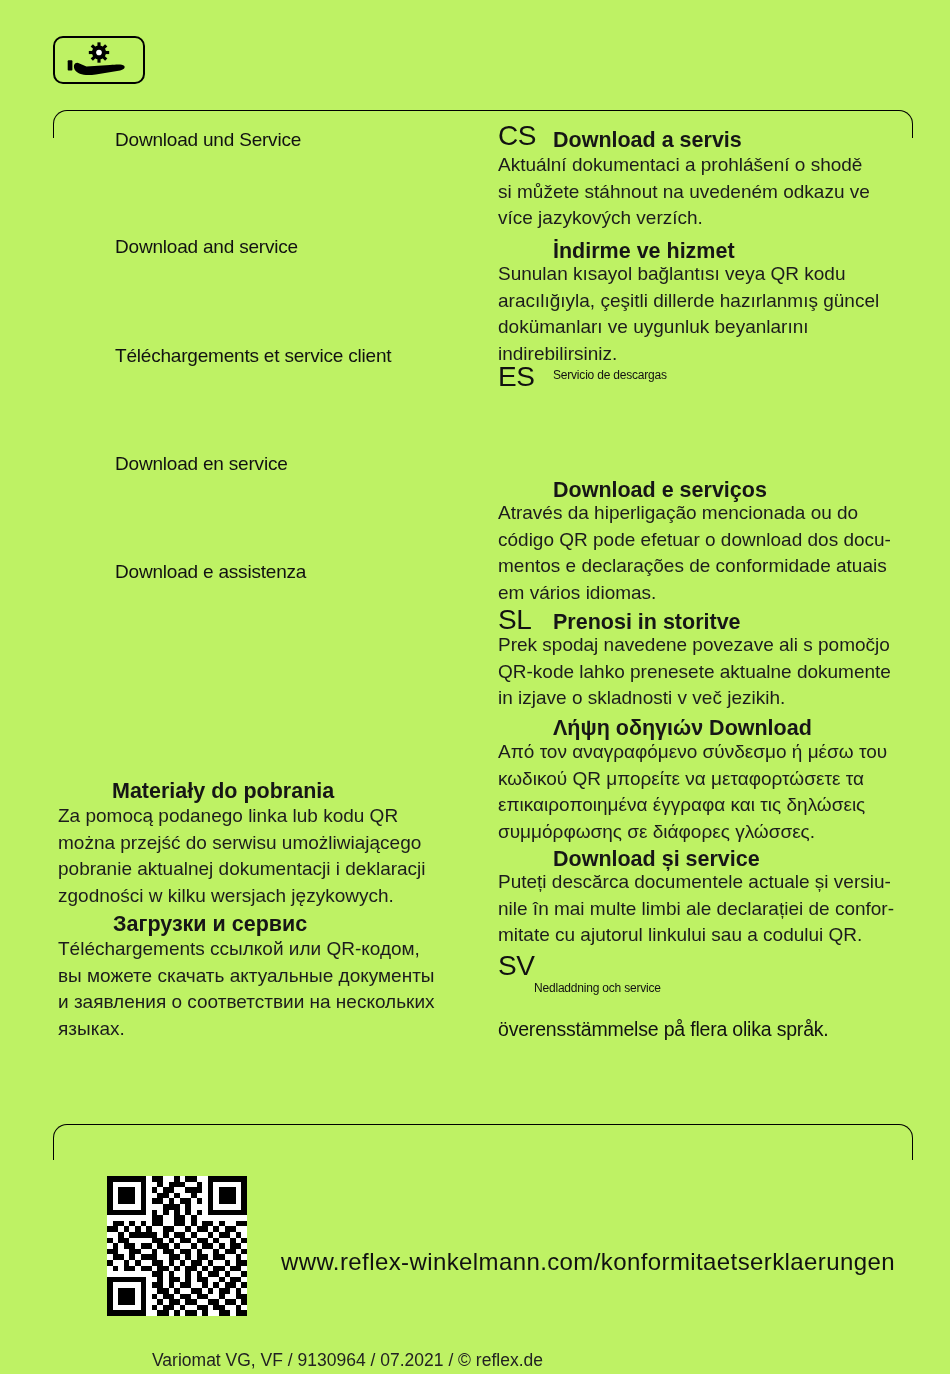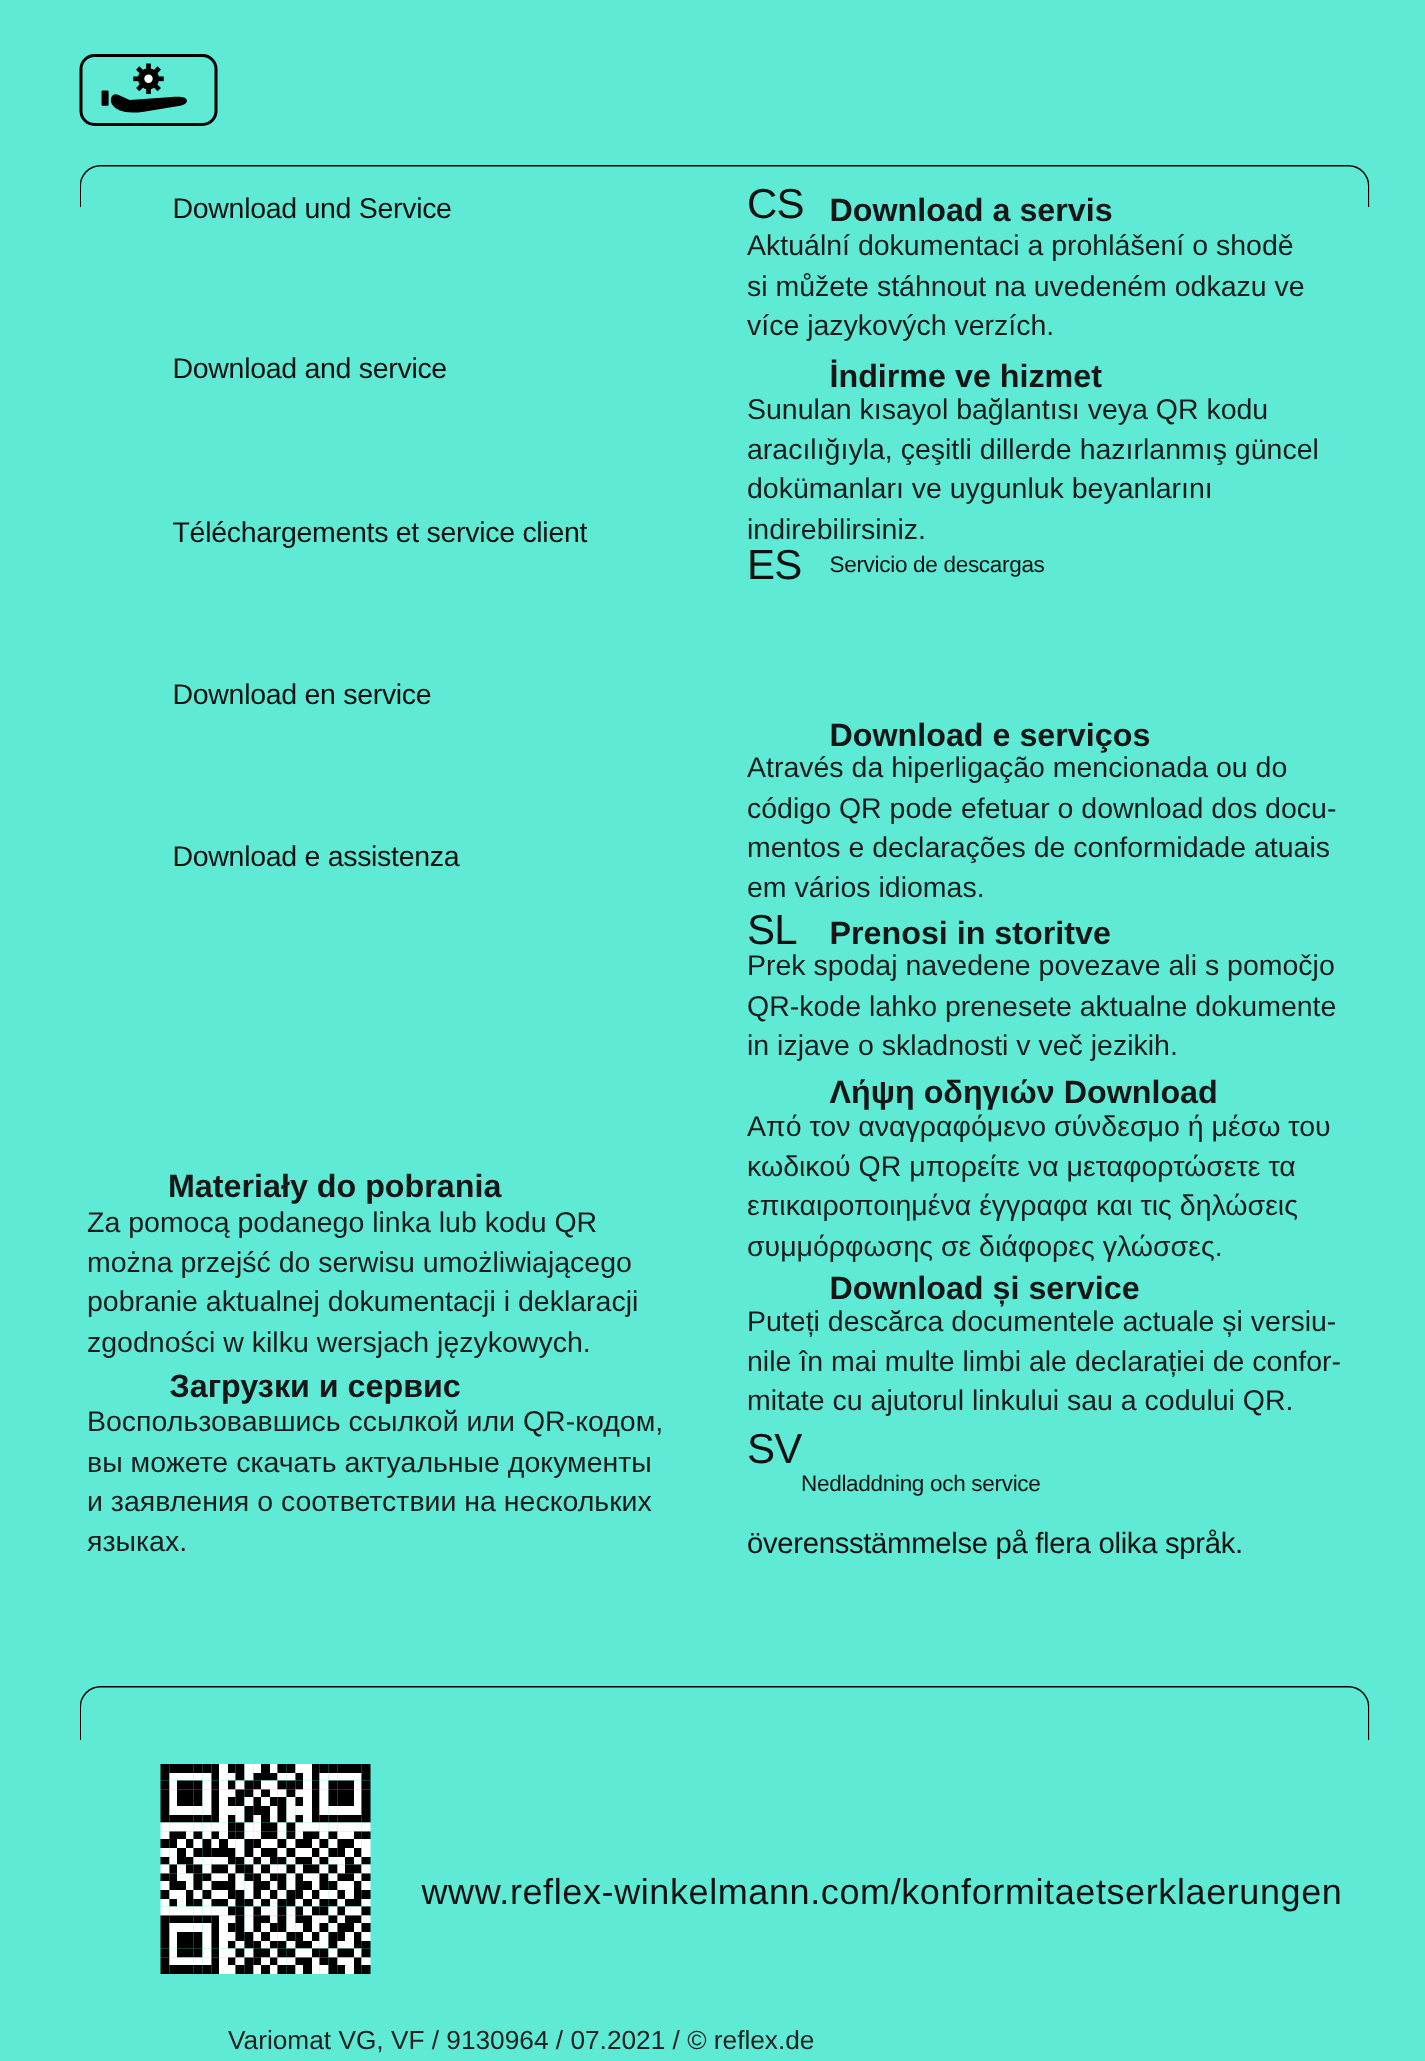--- a/index.html
+++ b/index.html
@@ -1,30 +1,30 @@
 <!DOCTYPE html>
 <html><head>
 <meta charset="utf-8">
 <style>
   * { margin: 0; padding: 0; box-sizing: border-box; }
   html, body { background: #ffffff; }
   .page {
     position: relative;
     width: 950px;
     height: 1374px;
-    background: #5eead4;
+    background: #bef264;
     font-family: "Liberation Sans", sans-serif;
     color: #1c1c1c;
     overflow: hidden;
   }
   
   .corp { font-family: "Liberation Sans", sans-serif; letter-spacing: -0.2px; color: #111; }
   .corp-head { font-size: 19px; }
   .lang-code { font-size: 28px; letter-spacing: -0.5px; }
-  .corp-title { font-size: 15px; }
+  .corp-title { font-size: 12px; }
   
   .b-title { font-size: 21.5px; font-weight: bold; color: #161616; }
   .b-body { font-size: 19px; line-height: 26.5px; white-space: pre; color: #1c1c1c; }
   .abs { position: absolute; }
 
   .icon-box {
     position: absolute; left: 53px; top: 36px; width: 92px; height: 48px;
     border: 2.5px solid #000; border-radius: 10px;
     display: flex; align-items: center; justify-content: center;
   }
@@ -98,21 +98,21 @@
   <div class="abs corp corp-head" style="left:115px; top:561px;">Download e assistenza</div>
 
 
   <div class="abs b-body" style="left:58px; top:803px;">Za pomocą podanego linka lub kodu QR
 można przejść do serwisu umożliwiającego
 pobranie aktualnej dokumentacji i deklaracji
 zgodności w kilku wersjach językowych.</div>
   <div class="abs b-title" style="left:112px; top:779px;">Materiały do pobrania</div>
 
   <div class="abs b-title" style="left:113px; top:912px;">Загрузки и сервис</div>
-  <div class="abs b-body" style="left:58px; top:936px;">Воспользовавшись ссылкой или QR-кодом,
+  <div class="abs b-body" style="left:58px; top:936px;">Téléchargements ссылкой или QR-кодом,
 вы можете скачать актуальные документы
 и заявления о соответствии на нескольких
 языках.</div>
 
   <div class="abs corp lang-code" style="left:498px; top:120px;">CS</div>
   <div class="abs b-title" style="left:553px; top:128px;">Download a servis</div>
   <div class="abs b-body" style="left:498px; top:152px;">Aktuální dokumentaci a prohlášení o shodě
 si můžete stáhnout na uvedeném odkazu ve
 více jazykových verzích.</div>
 

